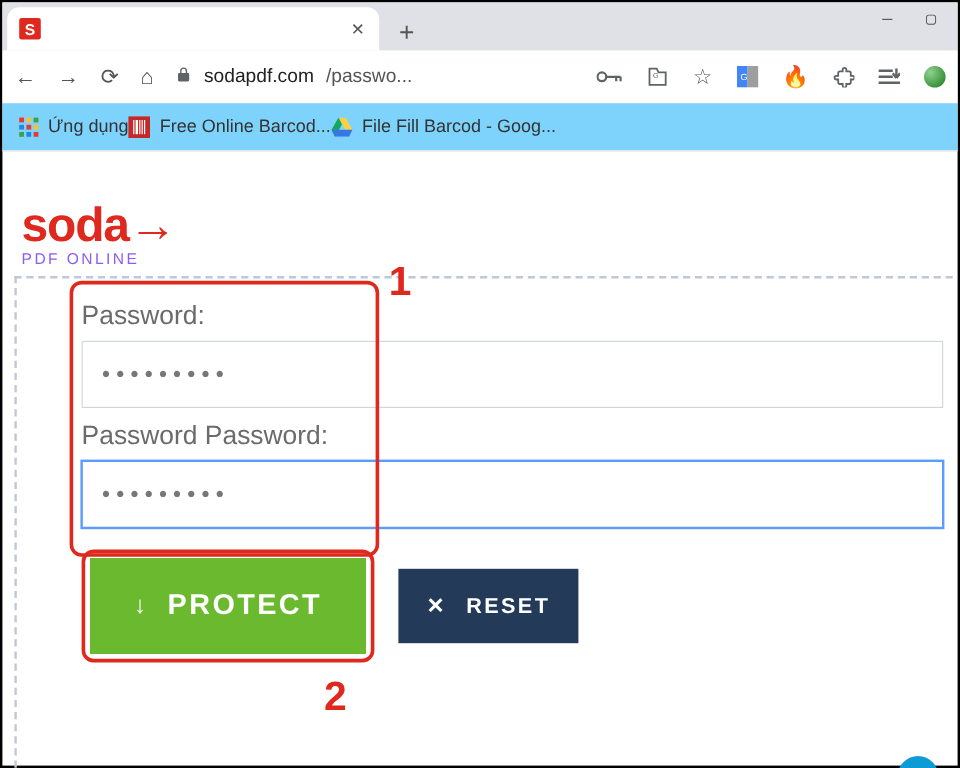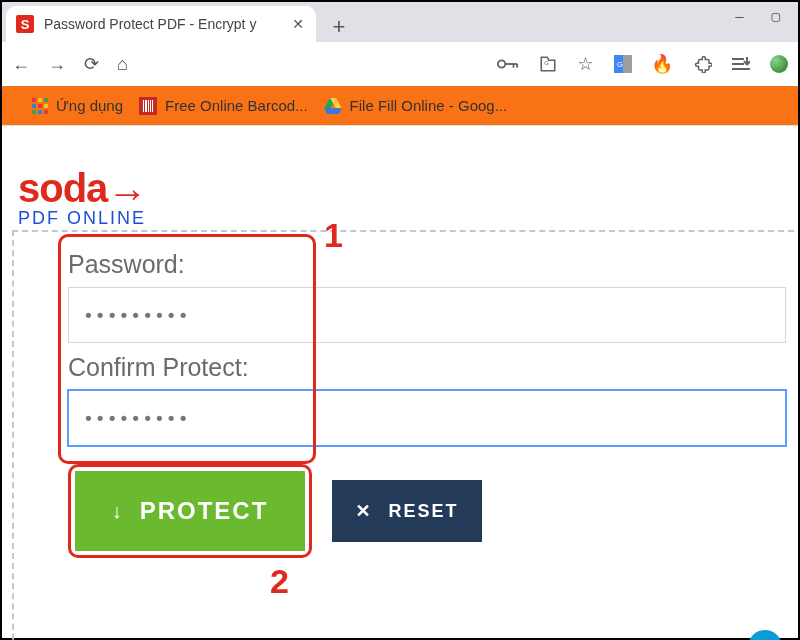--- a/index.html
+++ b/index.html
@@ -16,49 +16,49 @@
   .win-ctrls span { font-family: monospace; }
 
   .toolbar { height: 44px; background: #fff; display: flex; align-items: center; padding: 0 10px; gap: 18px; }
   .tb-icon { color: #555; font-size: 18px; }
   .url-pill { flex: 0 1 auto; display: flex; align-items: center; gap: 10px; font-size: 16px; color: #555; }
   .url-host { color: #222; }
   .tool-right { margin-left: auto; display: flex; align-items: center; gap: 20px; }
   .tool-right svg, .tb-icon svg { display:block; }
   .avatar { width: 18px; height: 18px; border-radius: 50%; background: radial-gradient(circle at 30% 30%, #8fd18f, #1a7a1a); }
 
-  .bookmarkbar { height: 40px; background: #f97316; display: flex; align-items: center; padding: 0 30px; gap: 16px; font-size: 15px; color: #333; border-bottom: 1px solid #e3e3e3; }
+  .bookmarkbar { height: 40px; background: #7dd3fc; display: flex; align-items: center; padding: 0 14px; font-size: 15px; color: #333; border-bottom: 1px solid #e3e3e3; }
   .bm-item { display: flex; align-items: center; gap: 8px; }
   .ico-apps { display: inline-grid; grid-template-columns: repeat(3,4px); grid-template-rows: repeat(3,4px); gap: 2px; }
   .ico-apps i { background: #e53935; width: 4px; height: 4px; }
   .ico-apps i:nth-child(2){background:#fbc02d;} .ico-apps i:nth-child(3){background:#43a047;}
   .ico-apps i:nth-child(4){background:#1e88e5;} .ico-apps i:nth-child(5){background:#e53935;} .ico-apps i:nth-child(6){background:#fbc02d;}
   .ico-apps i:nth-child(7){background:#43a047;} .ico-apps i:nth-child(8){background:#1e88e5;} .ico-apps i:nth-child(9){background:#e53935;}
   .sq-red { width: 18px; height: 18px; background: #c62828; display:flex; align-items:center; justify-content:center; }
   .sq-red svg { width:12px; height:12px; }
   .gdrive { width: 18px; height: 16px; position: relative; }
   .gdrive svg { width:18px; height:16px; }
 
   
   .page { position: relative; height: calc(640px - 40px - 44px - 40px - 4px); margin-top: 32px; }
   .brandbar { display: flex; align-items: center; justify-content: space-between; padding: 12px 22px 0 16px;}
   .logo-text { font-size: 40px; font-weight: 800; color: #e0291e; letter-spacing: -1px; line-height: 0.9; }
   .logo-text .arrow { font-weight:400; }
-  .logo-sub { font-size: 18px; color: #1d4ed8; letter-spacing: 2px; margin-top:2px; }
+  .logo-sub { font-size: 13px; color: #8b5cf6; letter-spacing: 2px; margin-top:2px; }
   .nav-right { font-size: 17px; color: #183a63; font-weight: 700; display:flex; gap: 14px; align-items: center; }
   .nav-right .dd::after { content:'▾'; font-size: 13px; margin-left:4px; color:#183a63;}
 
   .content { position: absolute; left: 2px; top: 72px; right: 4px; bottom: 0; }
   .dashed-frame { position: absolute; inset: 0 0 0 8px; border-left: 2px dashed #bfc8d6;  border-top: 2px dashed #bfc8d6; }
   .inner { position: relative; padding: 10px 8px 20px 50px; }
 
   .redbox1 { position: absolute; left: 54px; top: 4px; width: 258px; height: 230px; border: 3px solid #e0291e; border-radius: 10px; pointer-events: none; }
   .ann1 { position: absolute; left: 320px; top: -14px; color: #e0291e; font-weight: 900; font-size: 34px; }
 
-  .lbl { font-size: 25px; color: #6b6b6b; margin: 10px 0 8px 14px; }
+  .lbl { font-size: 22px; color: #6b6b6b; margin: 10px 0 8px 14px; }
   .pwd { width: calc(100% - 14px); height: 56px; border: 1px solid #d3d7dd; padding: 0 14px; font-size: 18px; color:#777; font-family: monospace; letter-spacing: 1px; margin-left:14px; }
   .pwd.focus { outline: 2px solid #5b9dff; outline-offset: -1px; }
 
   .btnrow { display:flex; gap: 20px; margin: 18px 0 0 14px; align-items: stretch; }
   .redbox2 { border: 3px solid #e0291e; border-radius: 10px; padding: 4px; }
   .btn-protect { background: #6ab92e; color:#fff; width: 230px; height: 80px; display:flex; align-items:center; justify-content:center; gap: 16px; font-size: 24px; font-weight: 700; letter-spacing: 2px; }
   .btn-protect .arw { font-size: 20px; font-weight: 400; }
   .btn-reset { background: #233a58; color:#fff; width: 150px; height: 62px; align-self: center; display:flex; align-items:center; justify-content:center; gap: 16px; font-size: 18px; font-weight: 700; letter-spacing: 2px; }
   .ann2 { position:absolute; left: 266px; top: 332px; color:#e0291e; font-size:34px; font-weight:900; }
 
@@ -66,35 +66,43 @@
   .wm-badge { width: 34px; height: 34px; border-radius: 50%; background: #0d9bd6; display:flex; align-items:center; justify-content:center; color:#fff; font-size:14px; font-weight:900;}
 </style>
 </head>
 <body>
 
 <div class="frame">
 
   <div class="tabbar">
     <div class="tab">
       <span class="favicon">S</span>
-      <span>Password Protect PDF - Encrypt y</span>
       <span class="close">✕</span>
     </div>
     <div class="new-tab">+</div>
     <div class="win-ctrls">
       <span>—</span>
       <span>▢</span>
     </div>
   </div>
 
   <div class="toolbar">
     <span class="tb-icon">←</span>
     <span class="tb-icon">→</span>
     <span class="tb-icon">⟳</span>
     <span class="tb-icon">⌂</span>
+    <div class="url-pill">
+      <span>
+        <svg width="14" height="14" viewBox="0 0 24 24" fill="#5f6368">
+            <path d="M12 2a5 5 0 0 0-5 5v3H6a2 2 0 0 0-2 2v8a2 2 0 0 0 2 2h12a2 2 0 0 0 2-2v-8a2 2 0 0 0-2-2h-1V7a5 5 0 0 0-5-5zm-3 5a3 3 0 1 1 6 0v3H9z"></path>
+          </svg>
+      </span>
+      <span class="url-host">sodapdf.com</span>
+      <span>/passwo...</span>
+    </div>
     <div class="tool-right">
       <span class="tb-icon">
           <svg width="22" height="14" viewBox="0 0 24 12" fill="none" stroke="#5f6368" stroke-width="2">
             <circle cx="5" cy="6" r="4"></circle>
             <line x1="9" y1="6" x2="22" y2="6"></line>
             <line x1="18" y1="6" x2="18" y2="10"></line>
             <line x1="22" y1="6" x2="22" y2="10"></line>
           </svg>
         </span>
       <span class="tb-icon">
@@ -157,42 +165,42 @@
           </svg>
         </span>
       <span>Free Online Barcod...</span>
     </div>
     <div class="bm-item">
       <span class="gdrive"><svg viewBox="0 0 24 22">
             <polygon points="8,0 16,0 24,14 16,14" fill="#ffcf3f"></polygon>
             <polygon points="8,0 0,14 4,22 12,8" fill="#11a861"></polygon>
             <polygon points="0,14 24,14 20,22 4,22" fill="#3777e3"></polygon>
           </svg></span>
-      <span>File Fill Online - Goog...</span>
+      <span>File Fill Barcod - Goog...</span>
     </div>
   </div>
 
   <div class="page">
     <div class="brandbar">
       <div>
         <div class="logo-text"><span>soda</span><span class="arrow">→</span></div>
         <div class="logo-sub">PDF ONLINE</div>
       </div>
     </div>
 
     <div class="content">
       <div class="dashed-frame"></div>
       <div class="inner">
         <div class="redbox1"></div>
         <div class="ann1">1</div>
 
         <div class="lbl">Password:</div>
         <input class="pwd" type="text" readonly="" value="•••••••••" style="">
 
-        <div class="lbl">Confirm Protect:</div>
+        <div class="lbl">Password Password:</div>
         <input class="pwd focus" type="text" readonly="" value="•••••••••" style="">
 
         <div class="btnrow">
           <div class="redbox2">
             <div class="btn-protect">
               <span class="arw">↓</span>
               <span>PROTECT</span>
             </div>
           </div>
           <div class="btn-reset">

